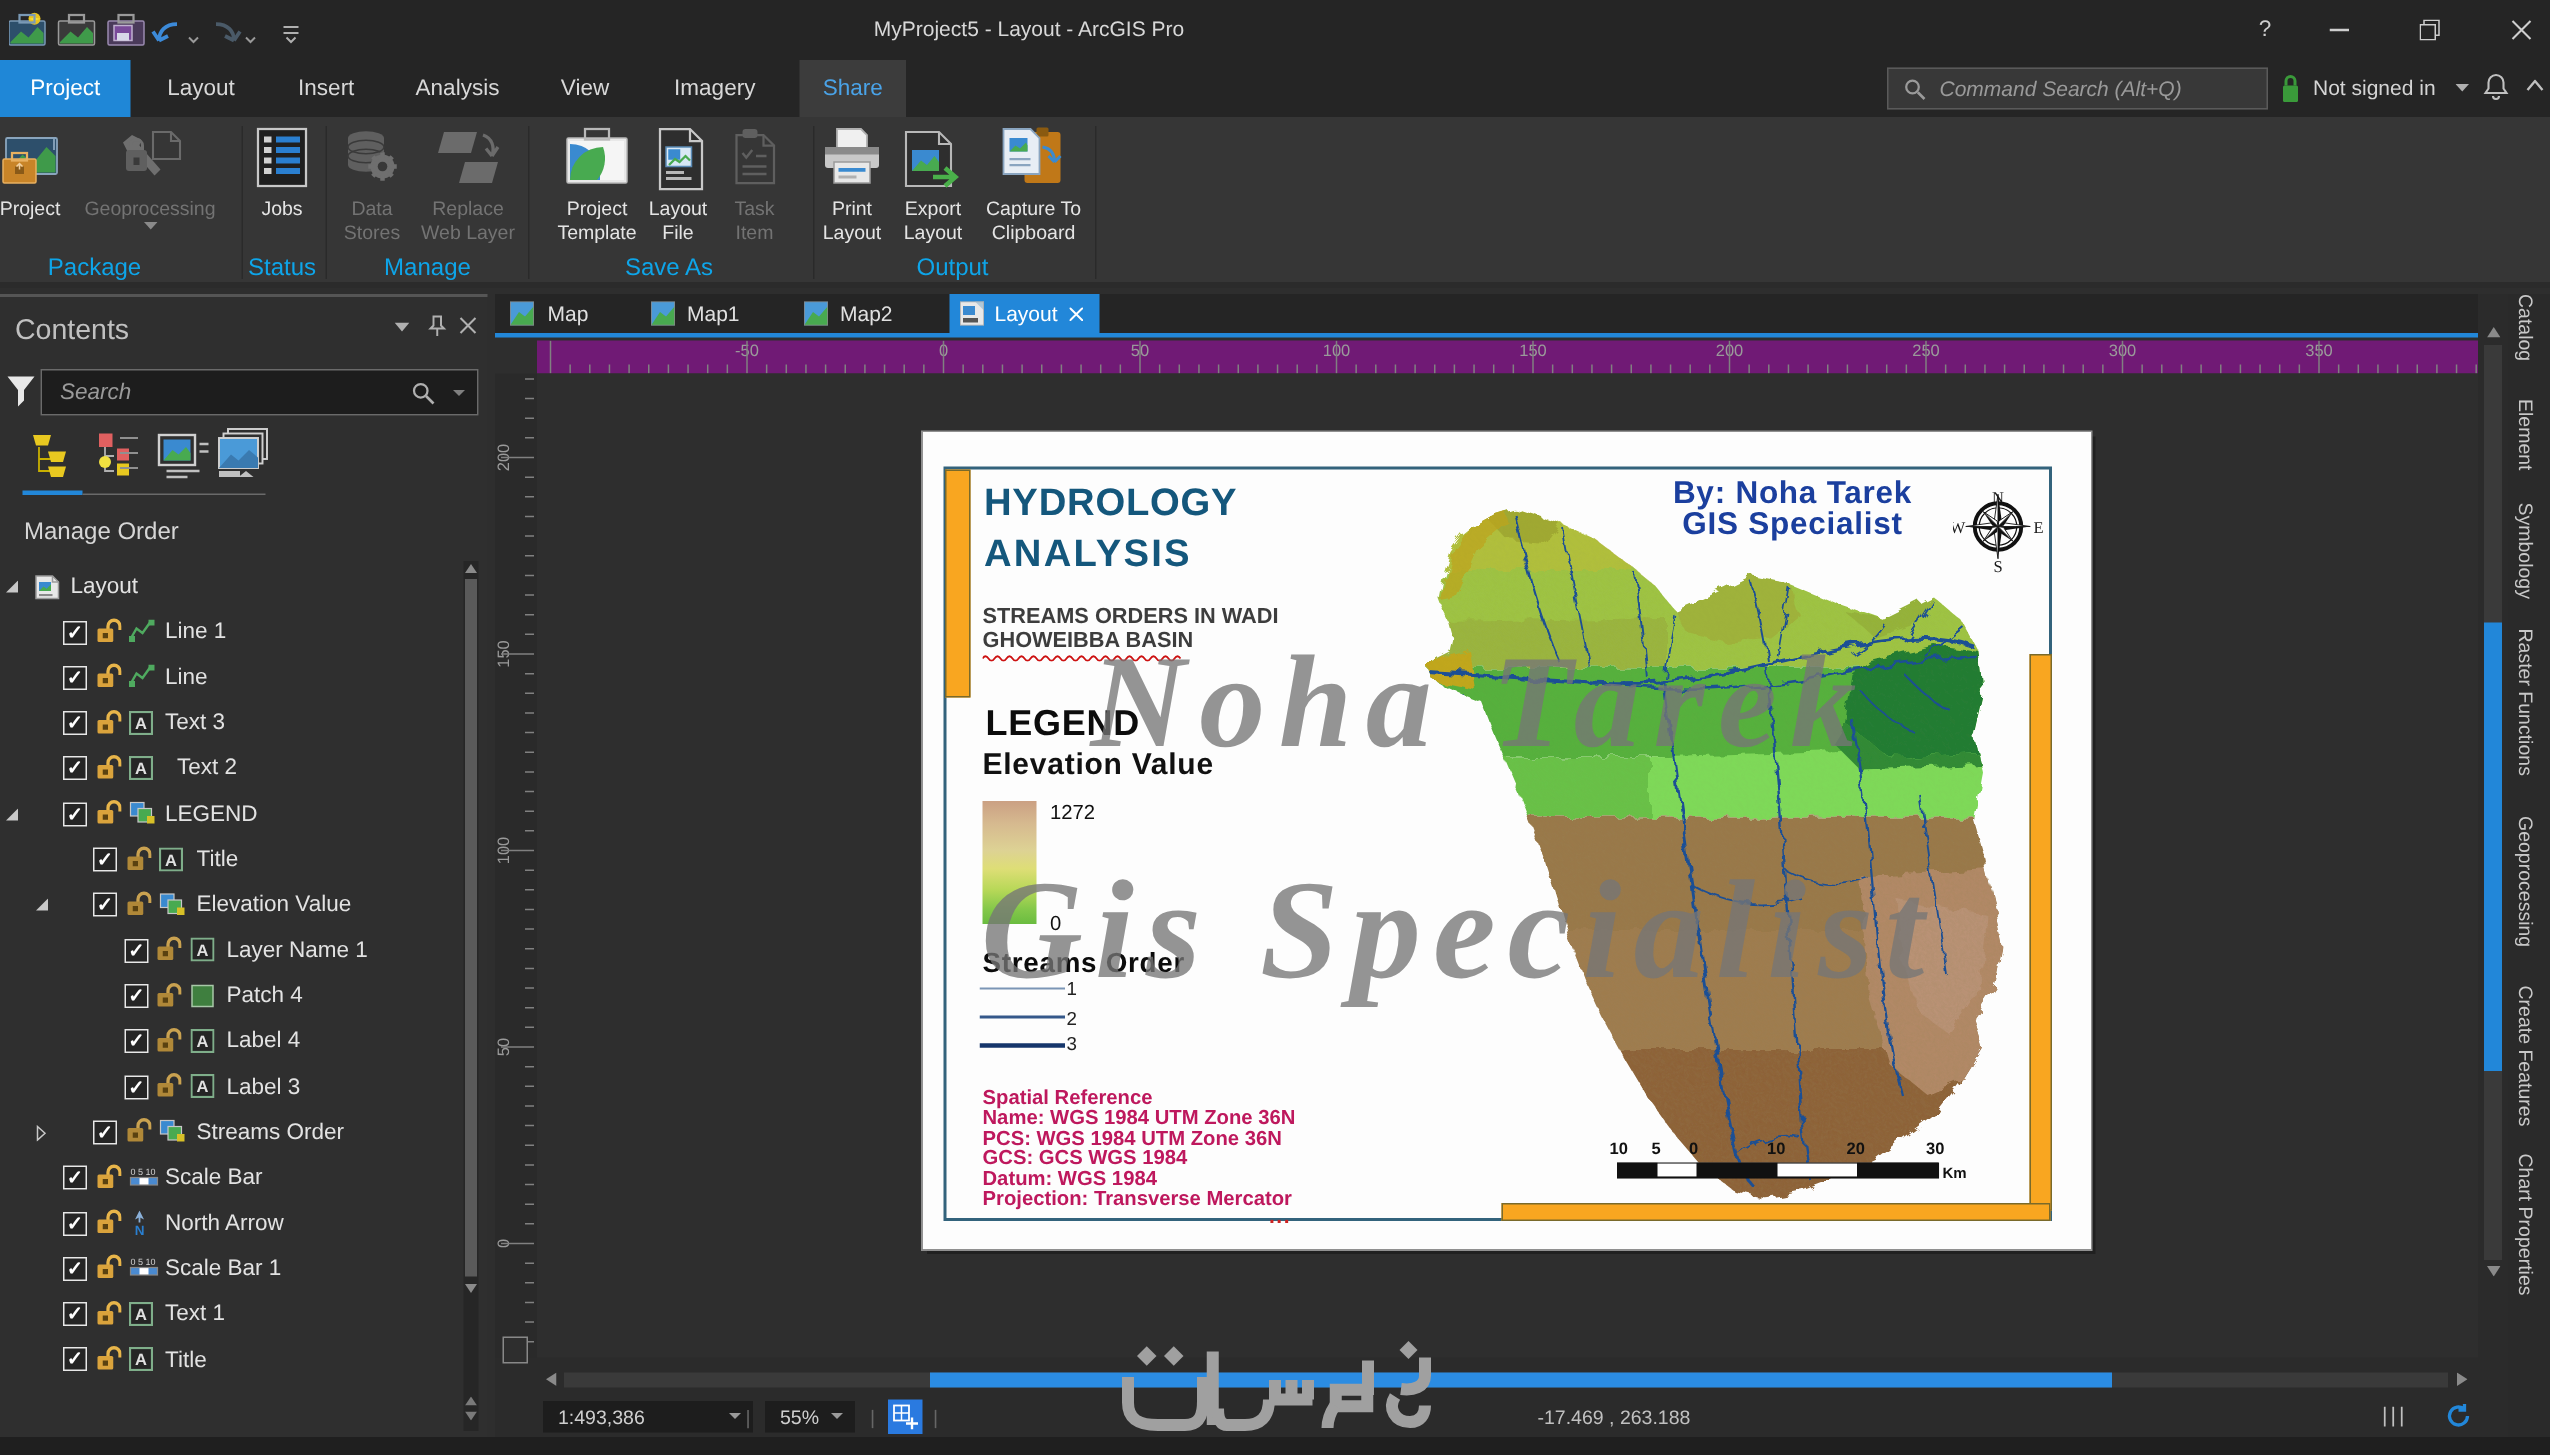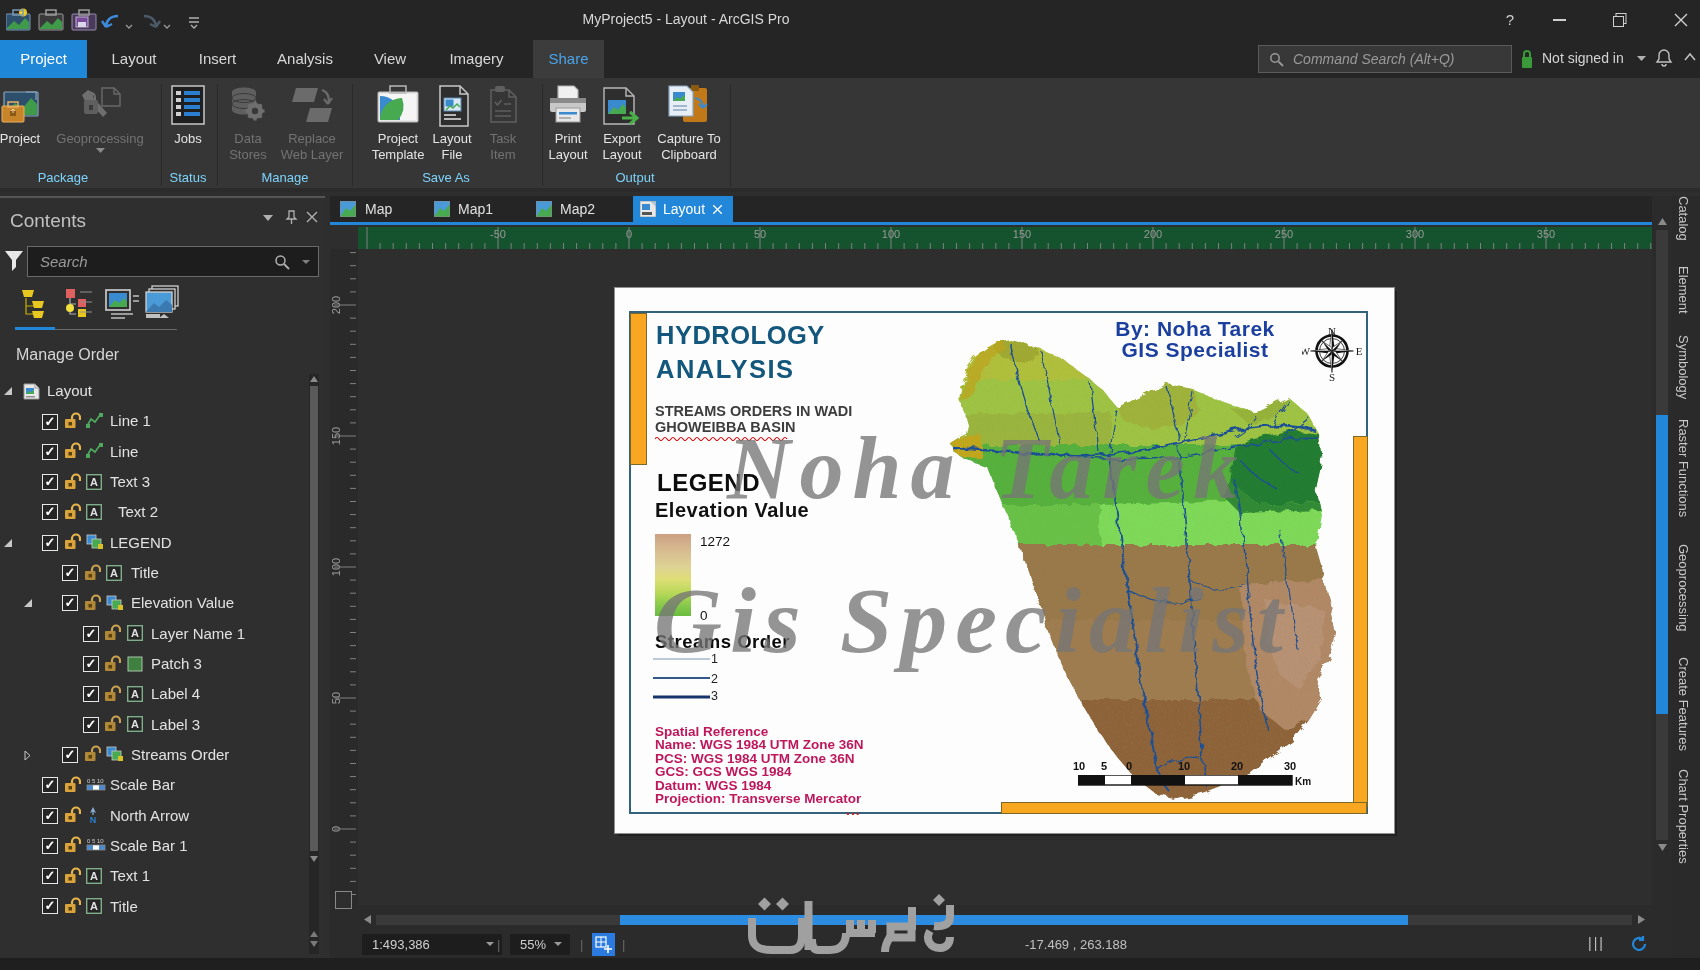--- a/index.html
+++ b/index.html
@@ -8,37 +8,37 @@
 #app{position:relative;width:1700px;height:970px;}
 
 #titlebar{position:absolute;left:0;top:0;width:1700px;height:40px;background:#252525;}
 #titletext{position:absolute;left:0;top:11px;width:1372px;text-align:center;color:#d8d8d8;font-size:14px;}
 .winbtn{position:absolute;top:0;color:#cfcfcf;font-size:16px;text-align:center;width:46px;height:40px;line-height:40px;}
 
 #tabrow{position:absolute;left:0;top:40px;width:1700px;height:38px;background:#252525;}
 .rtab{position:absolute;top:0;height:38px;line-height:38px;color:#d8d8d8;font-size:15px;text-align:center;}
 
 #ribbon{position:absolute;left:0;top:78px;width:1700px;height:114px;background:#363636;border-bottom:4px solid #2b2b2b;}
-.rgroup-label{position:absolute;top:92px;color:#7dd3fc;font-size:13px;text-align:center;}
+.rgroup-label{position:absolute;top:92px;color:#0ea5e9;font-size:16px;text-align:center;}
 .rsep{position:absolute;top:6px;width:1px;height:102px;background:#2a2a2a;}
 .rbtn{position:absolute;top:6px;text-align:center;color:#e4e4e4;font-size:13px;line-height:16px;}
 .rbtn.dis{color:#737373;}
 .rbtn svg{display:block;margin:0 auto 3px auto;}
 
 #contents{position:absolute;left:0;top:196px;width:325px;height:762px;background:#2f2f2f;}
 #contents-head{position:absolute;left:10px;top:14px;color:#c0c0c0;font-size:19px;}
 #searchbox{position:absolute;left:27px;top:50px;width:292px;height:31px;background:#1d1d1d;border:1px solid #6a6a6a;color:#9a9a9a;font-size:15px;font-style:italic;line-height:29px;padding-left:12px;}
 .treerow{position:absolute;height:30px;color:#e2e2e2;font-size:15px;line-height:30px;white-space:nowrap;}
 .cb{position:absolute;top:7px;width:16px;height:16px;background:#252525;border:1.5px solid #e8e8e8;color:#fff;font-size:13px;line-height:14px;text-align:center;font-weight:bold;}
 
 #viewarea{position:absolute;left:330px;top:196px;width:1322px;height:762px;background:#2e2e2e;}
 #maptabs{position:absolute;left:0;top:0;width:1322px;height:26px;background:#252525;}
 .mtab{position:absolute;top:0;height:26px;color:#e0e0e0;font-size:14px;line-height:26px;}
 #tabline{position:absolute;left:0;top:26px;width:1322px;height:3px;background:#2287d9;}
-#hruler{position:absolute;left:28px;top:31px;width:1294px;height:22px;background:#14532d;overflow:hidden;}
+#hruler{position:absolute;left:28px;top:31px;width:1294px;height:22px;background:#701a75;overflow:hidden;}
 #vruler{position:absolute;left:0px;top:53px;width:28px;height:665px;background:#2a2a2a;overflow:hidden;}
 #canvas{position:absolute;left:28px;top:53px;width:1294px;height:656px;background:#2e2e2e;overflow:hidden;}
 #hscroll{position:absolute;left:0;top:709px;width:1322px;height:25px;background:#2b2b2b;}
 #statusbar{position:absolute;left:0;top:734px;width:1322px;height:28px;background:#2b2b2b;color:#cfcfcf;font-size:13px;}
 
 #rightdock{position:absolute;left:1672px;top:196px;width:28px;height:762px;background:#2a2a2a;}
 .vlabel{position:absolute;left:4px;color:#c8c8c8;font-size:13px;writing-mode:vertical-rl;}
 #vscroll{position:absolute;left:1652px;top:196px;width:20px;height:762px;background:#2b2b2b;}
 
 #page{position:absolute;left:257px;top:39px;width:779px;height:545px;background:#fdfdfd;outline:1px solid #909090;box-shadow:3px 3px 0 rgba(0,0,0,.3);}
@@ -420,21 +420,21 @@
     <div class="treerow" style="left:151px;top:423px;">Layer Name 1</div>
     <div class="cb" style="left:83px;top:460px;">✓</div>
     <svg class="abs" style="left:104px;top:459px;" width="17" height="17" viewBox="0 0 17 17">
         <path d="M8 8 V5.5 a4 4 0 0 1 8 0 V8" fill="none" stroke="#caa250" stroke-width="2.2"></path>
         <rect x="1" y="7" width="10.5" height="9" rx="1" fill="#b08838"></rect>
         <rect x="4.5" y="10" width="3.5" height="3.5" fill="#5a4210"></rect>
       </svg>
     <svg class="abs" style="left:127px;top:460px;" width="16" height="16" viewBox="0 0 16 16">
         <rect x="1" y="1" width="14" height="14" fill="#3f7f3f" stroke="#a8c8a8" stroke-width="1"></rect>
       </svg>
-    <div class="treerow" style="left:151px;top:453px;">Patch 3</div>
+    <div class="treerow" style="left:151px;top:453px;">Patch 4</div>
     <div class="cb" style="left:83px;top:490px;">✓</div>
     <svg class="abs" style="left:104px;top:489px;" width="17" height="17" viewBox="0 0 17 17">
         <path d="M8 8 V5.5 a4 4 0 0 1 8 0 V8" fill="none" stroke="#caa250" stroke-width="2.2"></path>
         <rect x="1" y="7" width="10.5" height="9" rx="1" fill="#b08838"></rect>
         <rect x="4.5" y="10" width="3.5" height="3.5" fill="#5a4210"></rect>
       </svg>
     <svg class="abs" style="left:127px;top:490px;" width="16" height="16" viewBox="0 0 16 16">
         <rect x="0.7" y="0.7" width="14.6" height="14.6" fill="#252525" stroke="#7fae8a" stroke-width="1.4"></rect>
         <text x="8" y="12" font-size="11" font-weight="bold" fill="#e0e0e0" text-anchor="middle" font-family="Liberation Sans">A</text>
       </svg>

